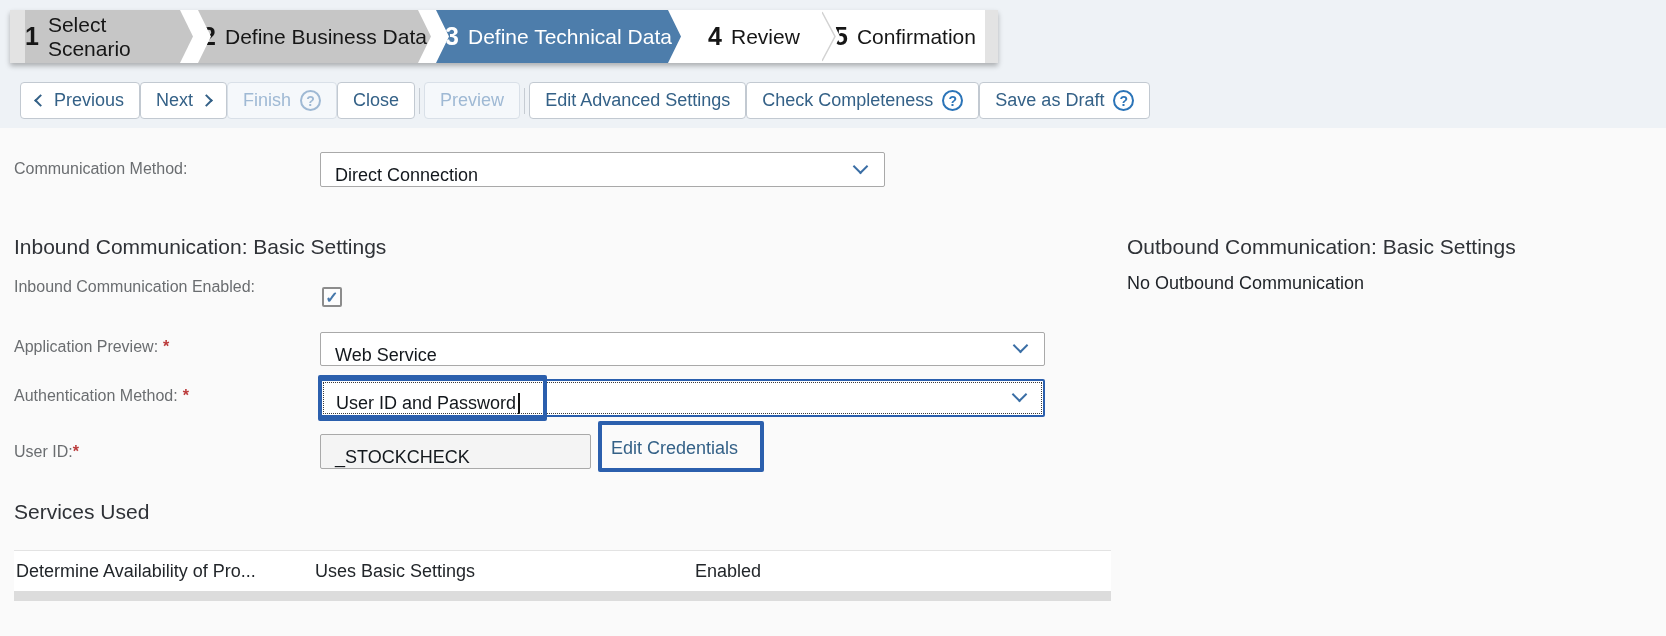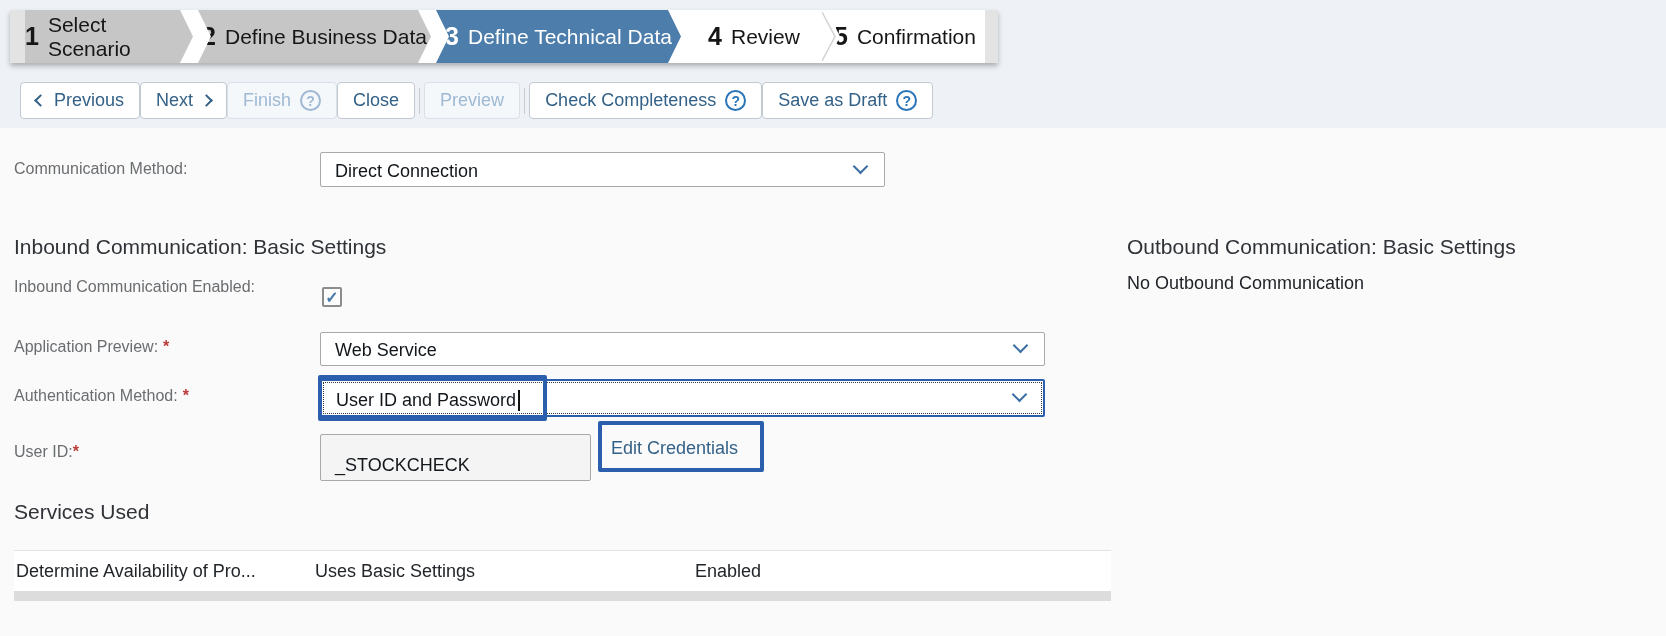--- a/index.html
+++ b/index.html
@@ -40,21 +40,21 @@
   .qmark { width: 21px; height: 21px; border-radius: 50%; border: 2px solid #2b74b8; color: #2b74b8;
            display: inline-flex; align-items: center; justify-content: center; font-size: 14px; font-weight: bold; }
   .btn.disabled .qmark { border-color: #9fb9d4; color: #9fb9d4; }
 
   
   .flabel { position: absolute; left: 14px; width: 290px; font-size: 16px; color: #6a6d70; line-height: 22px; }
   .req { color: #bb3b3b; font-weight: bold; }
   .req.spaced { margin-left: 5px; }
   .heading { position: absolute; font-size: 21px; color: #2f3237; }
   .field { position: absolute; background: #ffffff; border: 1px solid #a9a9a9; border-radius: 2px;
-           display: flex; align-items: flex-end; padding: 4px 14px; font-size: 18px; color: #12171c; cursor: pointer; }
+           display: flex; align-items: flex-start; padding: 12px 14px; font-size: 18px; color: #12171c; cursor: pointer; }
   .field .vchev { position: absolute; right: 18px; top: 50%; width: 11px; height: 11px; margin-top: -9px;
                   border-right: 2px solid #3a6ea5; border-bottom: 2px solid #3a6ea5; transform: rotate(45deg); }
   .field.focus { border: 2px solid #2b5fad; }
   .dotted { position: absolute; inset: 1px; border: 1px dotted #3a3a3a; pointer-events: none; }
   .caret { display: inline-block; width: 2px; height: 21px; background: #111; margin-left: 2px; }
   .readonly { background: #f4f4f4; cursor: default; }
   .checkbox { position: absolute; left: 322px; top: 287px; width: 20px; height: 20px; background: #fdfdfd;
               border: 2px solid #8c8c8c; border-radius: 2px; display: flex; align-items: center; justify-content: center;
               color: #4778ab; font-size: 16px; font-weight: bold; cursor: default; }
   .linkbtn { position: absolute; font-size: 18px; color: #346187; background: transparent; border: none;
@@ -120,20 +120,23 @@
     </button>
     <button class="btn">
       <span>Close</span>
     </button>
     <div class="tdivider"></div>
     <button class="btn disabled">
       <span>Preview</span>
     </button>
     <div class="tdivider"></div>
     <button class="btn">
+      <span>Edit Advanced Settings</span>
+    </button>
+    <button class="btn">
       <span>Check Completeness</span>
       <span class="qmark">?</span>
     </button>
     <button class="btn">
       <span>Save as Draft</span>
       <span class="qmark">?</span>
     </button>
   </div>
 
   <div class="flabel" style="top:158px">Communication Method:</div>
@@ -164,21 +167,21 @@
     <div class="dotted"></div>
     <span>User ID and Password</span>
     <span class="caret"></span>
     <span class="vchev"></span>
   </div>
   <div class="annot" style="left:318px; top:375px; width:229px; height:46px"></div>
 
   <div class="flabel" style="top:441px">
     <span>User ID:</span><span class="req">*</span>
   </div>
-  <div class="field readonly" style="left:320px; top:434px; width:271px; height:47px">
+  <div class="field readonly" style="left:320px; top:434px; width:271px; height:35px">
     <span>_STOCKCHECK</span>
   </div>
   <button class="linkbtn" style="left:611px; top:438px">Edit Credentials</button>
   <div class="annot" style="left:598px; top:421px; width:166px; height:51px"></div>
 
   <div class="heading" style="left:14px; top:500px">Services Used</div>
   <div class="svc-table">
     <div class="svc-row">
       <span class="svc-cell c2">Uses Basic Settings</span>
       <span class="svc-cell c1">Determine Availability of Pro...</span>

